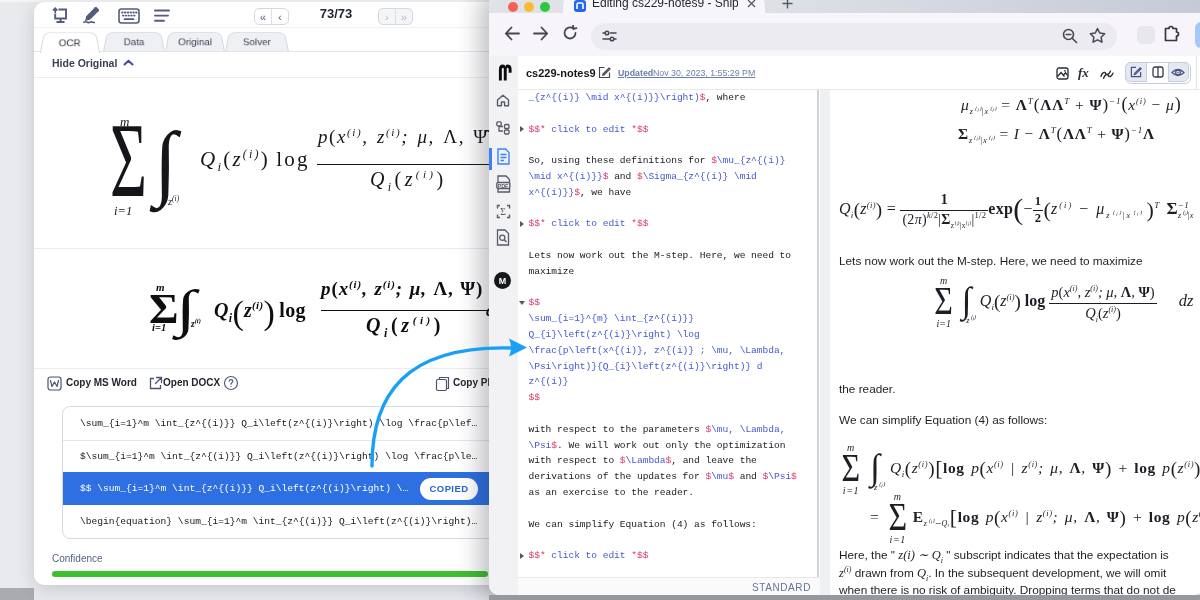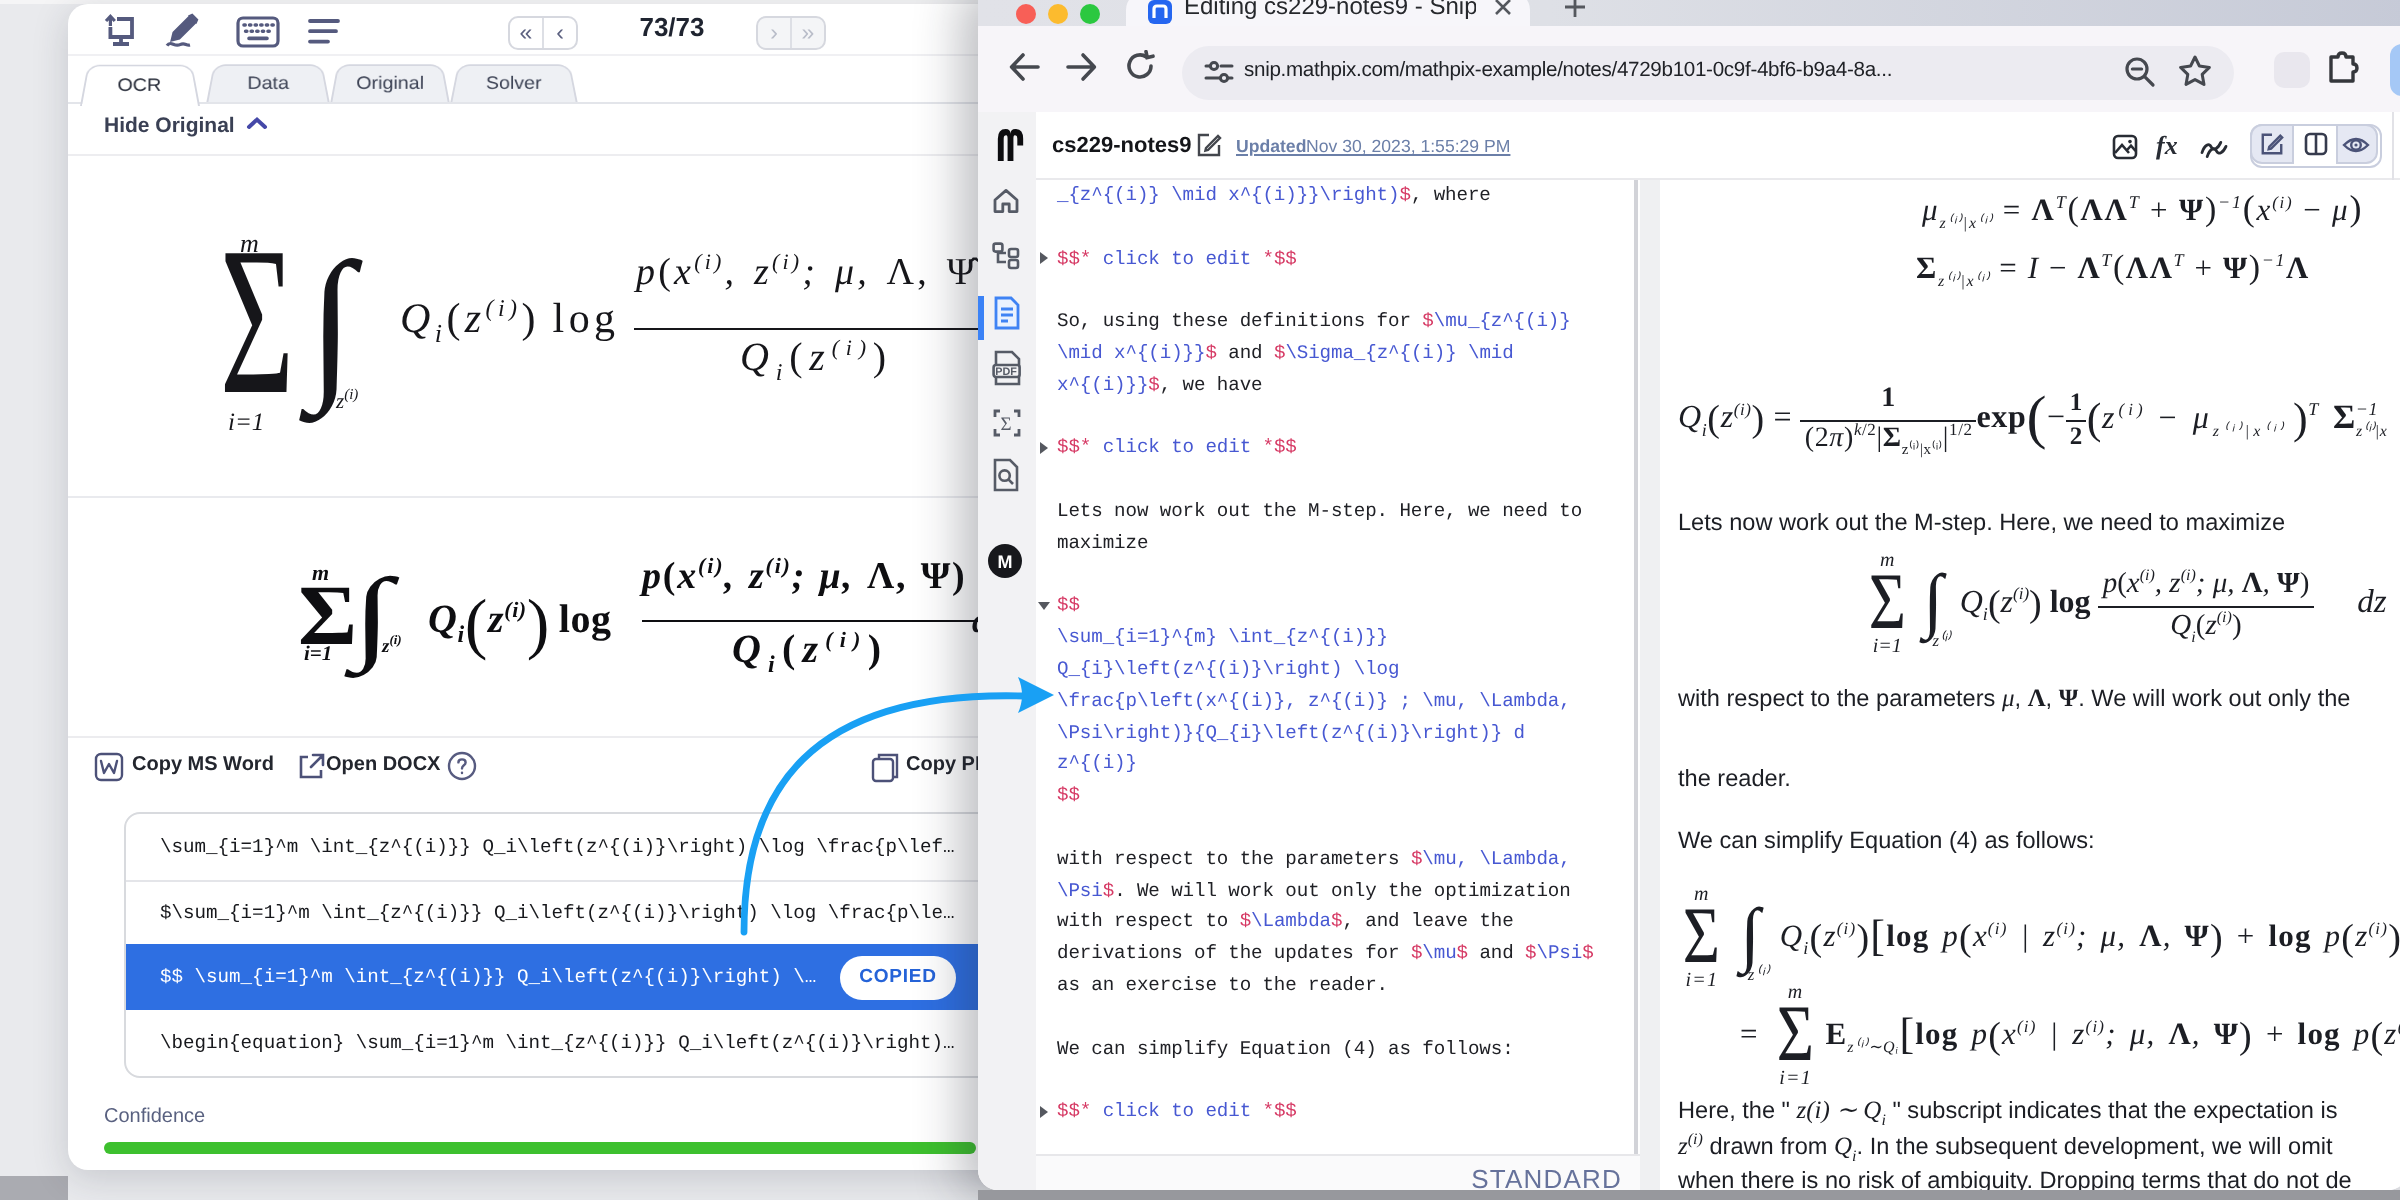--- a/index.html
+++ b/index.html
@@ -191,21 +191,20 @@
       <path d="M13.5 8 A5.5 5.5 0 1 1 11.2 3.5"></path>
       <path d="M11 0.8 L11.6 3.8 L14.5 3.1" fill="none"></path>
     </svg>
   <div class="abs" style="left:102px;top:33px;width:526px;height:27px;background:#ecebf1;border-radius:13.5px;"></div>
   <svg class="abs" style="left:113px;top:39px;" width="15" height="14" viewBox="0 0 15 14" fill="none" stroke="#45484f" stroke-width="1.5" stroke-linecap="round">
       <circle cx="5" cy="4" r="1.8"></circle>
       <path d="M8.5 4 H14 M1 4 H3.2"></path>
       <circle cx="10" cy="10" r="1.8"></circle>
       <path d="M1 10 H8.2 M11.8 10 H14"></path>
     </svg>
-  <div class="abs" style="left:133px;top:40px;font-size:10.3px;letter-spacing:-0.15px;color:#202227;white-space:nowrap;">snip.mathpix.com/mathpix-example/notes/4729b101-0c9f-4bf6-b9a4-8a...</div>
   <svg class="abs" style="left:573px;top:38px;" width="16" height="16" viewBox="0 0 16 16" fill="none" stroke="#45484f" stroke-width="1.6" stroke-linecap="round">
       <circle cx="6.5" cy="6.5" r="5"></circle>
       <path d="M10.2 10.2 L14.5 14.5 M4.2 6.5 H8.8"></path>
     </svg>
   <svg class="abs" style="left:600px;top:37px;" width="17" height="17" viewBox="0 0 17 17" fill="none" stroke="#45484f" stroke-width="1.5" stroke-linejoin="round">
       <path d="M8.5 1.5 L10.7 6 L15.7 6.7 L12.1 10.2 L13 15.2 L8.5 12.8 L4 15.2 L4.9 10.2 L1.3 6.7 L6.3 6 Z"></path>
     </svg>
   <svg class="abs" style="left:647px;top:35px;" width="20" height="20" viewBox="0 0 20 20">
       <rect x="1" y="1" width="18" height="18" rx="5" fill="#e9e7ee"></rect>
     </svg>
@@ -314,21 +313,21 @@
 with respect to the parameters <span class="d">$</span><span class="c">\mu, \Lambda,</span>
 <span class="c">\Psi</span><span class="d">$</span>. We will work out only the optimization
 with respect to <span class="d">$</span><span class="c">\Lambda</span><span class="d">$</span>, and leave the
 derivations of the updates for <span class="d">$</span><span class="c">\mu</span><span class="d">$</span> and <span class="d">$</span><span class="c">\Psi</span><span class="d">$</span>
 as an exercise to the reader.
 
 We can simplify Equation (4) as follows:
 
 <span class="d">$$*</span> <span class="c">click to edit</span> <span class="d">*$$</span></pre>
     <div class="abs" style="left:0;top:487px;width:302px;height:18px;background:#fafafb;border-top:1px solid #e7e7ea;">
-      <div class="abs" style="right:9px;top:3.5px;font-size:13px;letter-spacing:.6px;color:#66729b;text-align:center;">STANDARD</div>
+      <div class="abs" style="right:9px;top:3.5px;font-size:10px;letter-spacing:.6px;color:#66729b;text-align:center;">STANDARD</div>
     </div>
   </div>
 
   <div class="abs" style="left:327.5px;top:100px;width:2.5px;height:487px;background:#d2d3d8;"></div>
   <div class="abs" style="left:331px;top:100px;width:10px;height:505px;background:#eff0f2;"></div>
   <div class="abs" style="left:707px;top:66px;width:1px;height:539px;background:#e2e2e7;"></div>
 
   <div id="pvpane" class="abs" style="left:341px;top:100px;width:374px;height:505px;background:#fff;overflow:hidden;color:#1c1e24;">
     <div class="eqp mi" style="left:131px;top:4px;font-size:15.5px;letter-spacing:.9px;">μ<sub style="font-size:8px;">z⁽ⁱ⁾|x⁽ⁱ⁾</sub> <span class="mr">=</span> <span class="mb">Λ</span><sup style="font-size:9px;"><i>T</i></sup><span class="mr" style="font-size:17px;">(</span><span class="mb">ΛΛ</span><sup style="font-size:9px;"><i>T</i></sup> <span class="mr">+</span> <span class="mb">Ψ</span><span class="mr" style="font-size:17px;">)</span><sup style="font-size:9px;">−1</sup><span class="mr" style="font-size:18px;">(</span>x<sup style="font-size:8.5px;">(i)</sup> <span class="mr">−</span> μ<span class="mr" style="font-size:18px;">)</span></div>
     <div class="eqp mi" style="left:128px;top:34px;font-size:15.5px;letter-spacing:.8px;"><span class="mb">Σ</span><sub style="font-size:8px;">z⁽ⁱ⁾|x⁽ⁱ⁾</sub> <span class="mr">=</span> I <span class="mr">−</span> <span class="mb">Λ</span><sup style="font-size:9px;"><i>T</i></sup><span class="mr" style="font-size:17px;">(</span><span class="mb">ΛΛ</span><sup style="font-size:9px;"><i>T</i></sup> <span class="mr">+</span> <span class="mb">Ψ</span><span class="mr" style="font-size:17px;">)</span><sup style="font-size:9px;">−1</sup><span class="mb">Λ</span></div>
@@ -337,21 +336,20 @@
     <div class="eqp" style="left:102px;top:186px;font-family:'Liberation Serif',serif;font-size:16px;">
       <span class="lim">
           <span class="mi" style="font-size:10px;">m</span>
           <span class="mr" style="font-size:40px;line-height:30px;transform:scaleX(.8);">Σ</span>
           <span class="mi" style="font-size:10px;margin-top:3px;">i=1</span>
         </span><span class="lim" style="margin-left:3px;">
           <span class="mr" style="font-size:36px;line-height:40px;">∫</span>
           <span class="mi" style="font-size:8.5px;margin-top:-4px;margin-left:8px;">z⁽ⁱ⁾</span>
         </span><span class="mi" style="margin-left:5px;">Q<sub style="font-size:9px;">i</sub><span class="mr" style="font-size:19px;vertical-align:-2px;">(</span>z<sup style="font-size:8.5px;">(i)</sup><span class="mr" style="font-size:19px;vertical-align:-2px;">)</span> <span class="mr" style="font-weight:bold;">log</span> </span><span class="frac mi" style="font-size:14.5px;"><span class="fn" style="padding-bottom:2px;">p<span class="mr">(</span>x<sup style="font-size:8px;">(i)</sup>, z<sup style="font-size:8px;">(i)</sup>; μ, <span class="mb">Λ</span>, <span class="mb">Ψ</span><span class="mr">)</span></span><span class="fd" style="padding-top:1px;">Q<sub style="font-size:8px;">i</sub><span class="mr">(</span>z<sup style="font-size:8px;">(i)</sup><span class="mr">)</span></span></span><span class="mi" style="margin-left:22px;font-size:16.5px;">dz</span>
     </div>
-    <div class="eqp ptxt" style="left:9px;top:250px;">with respect to the parameters <span class="mi" style="font-size:12.5px;">μ</span>, <span class="mb" style="font-size:12.5px;">Λ</span>, <span class="mb" style="font-size:12.5px;">Ψ</span>. We will work out only the</div>
     <div class="eqp ptxt" style="left:9px;top:290px;">the reader.</div>
     <div class="eqp ptxt" style="left:9px;top:321px;">We can simplify Equation (4) as follows:</div>
     <div class="eqp" style="left:9px;top:353px;font-family:'Liberation Serif',serif;font-size:15.5px;letter-spacing:.6px;word-spacing:2px;">
       <span class="lim">
           <span class="mi" style="font-size:10px;">m</span>
           <span class="mr" style="font-size:40px;line-height:30px;transform:scaleX(.8);">Σ</span>
           <span class="mi" style="font-size:10px;margin-top:3px;">i=1</span>
         </span><span class="lim" style="margin-left:3px;">
           <span class="mr" style="font-size:36px;line-height:40px;">∫</span>
           <span class="mi" style="font-size:8.5px;margin-top:-4px;margin-left:8px;">z⁽ⁱ⁾</span>

